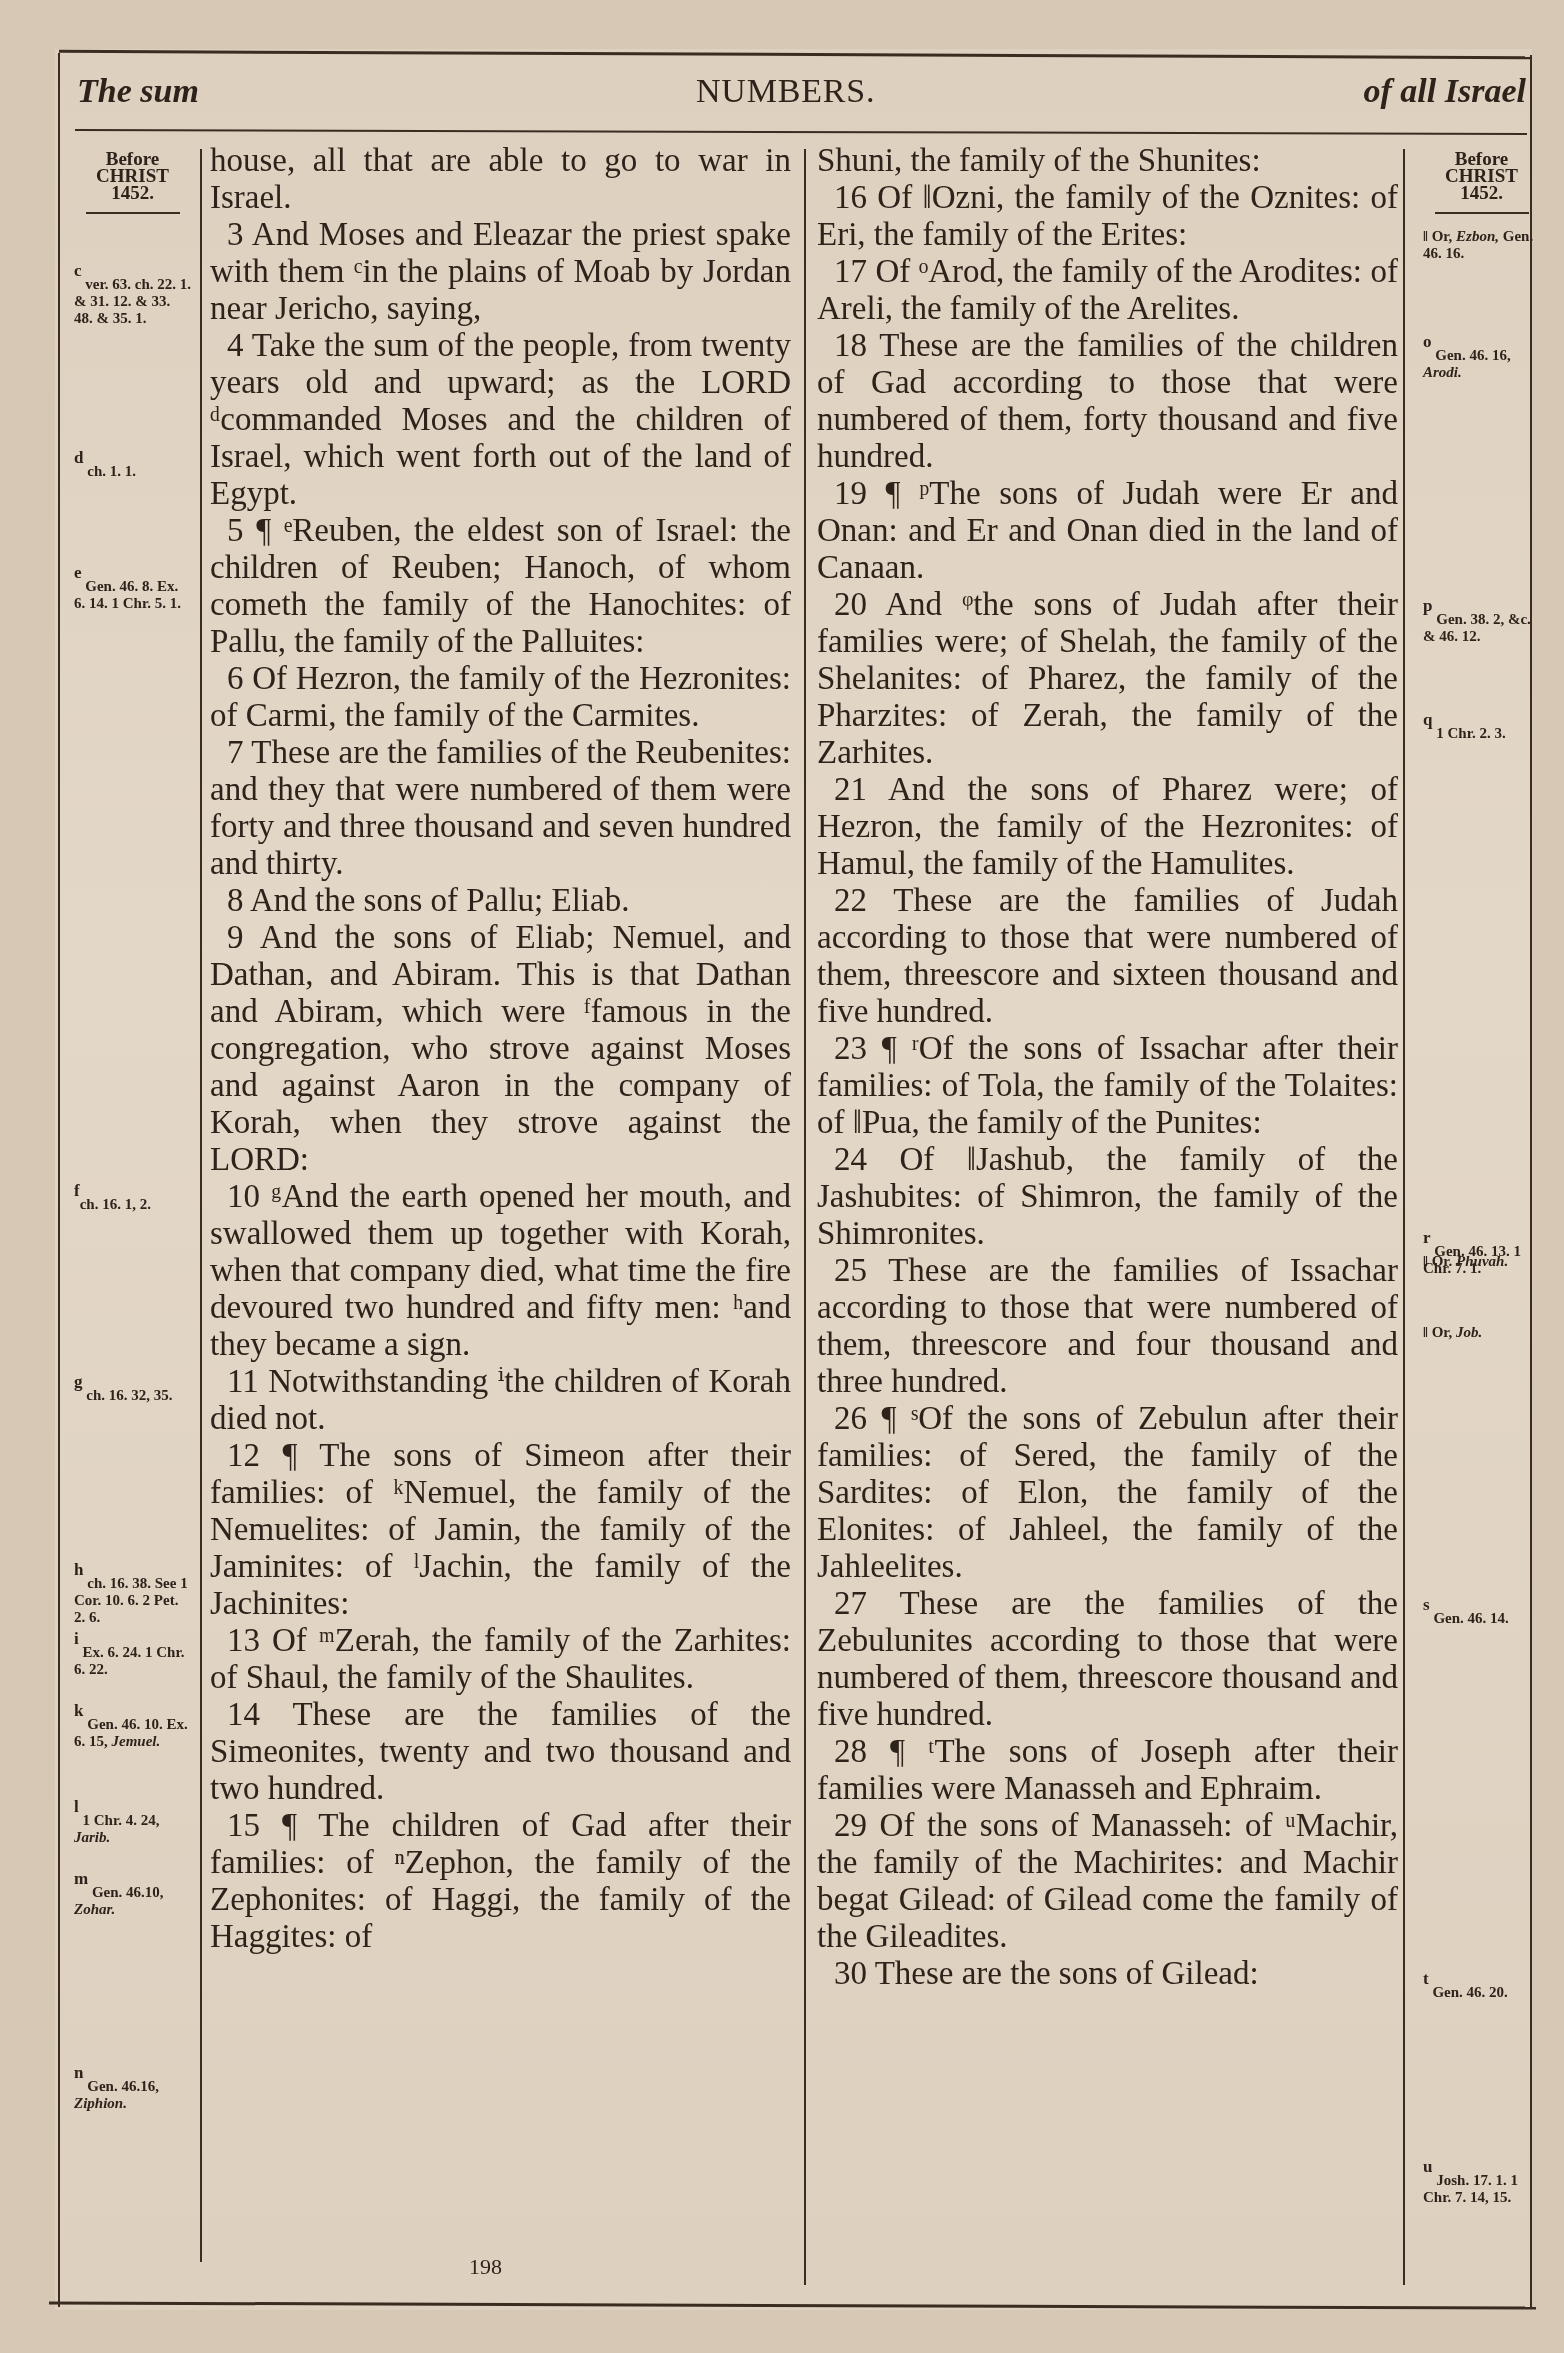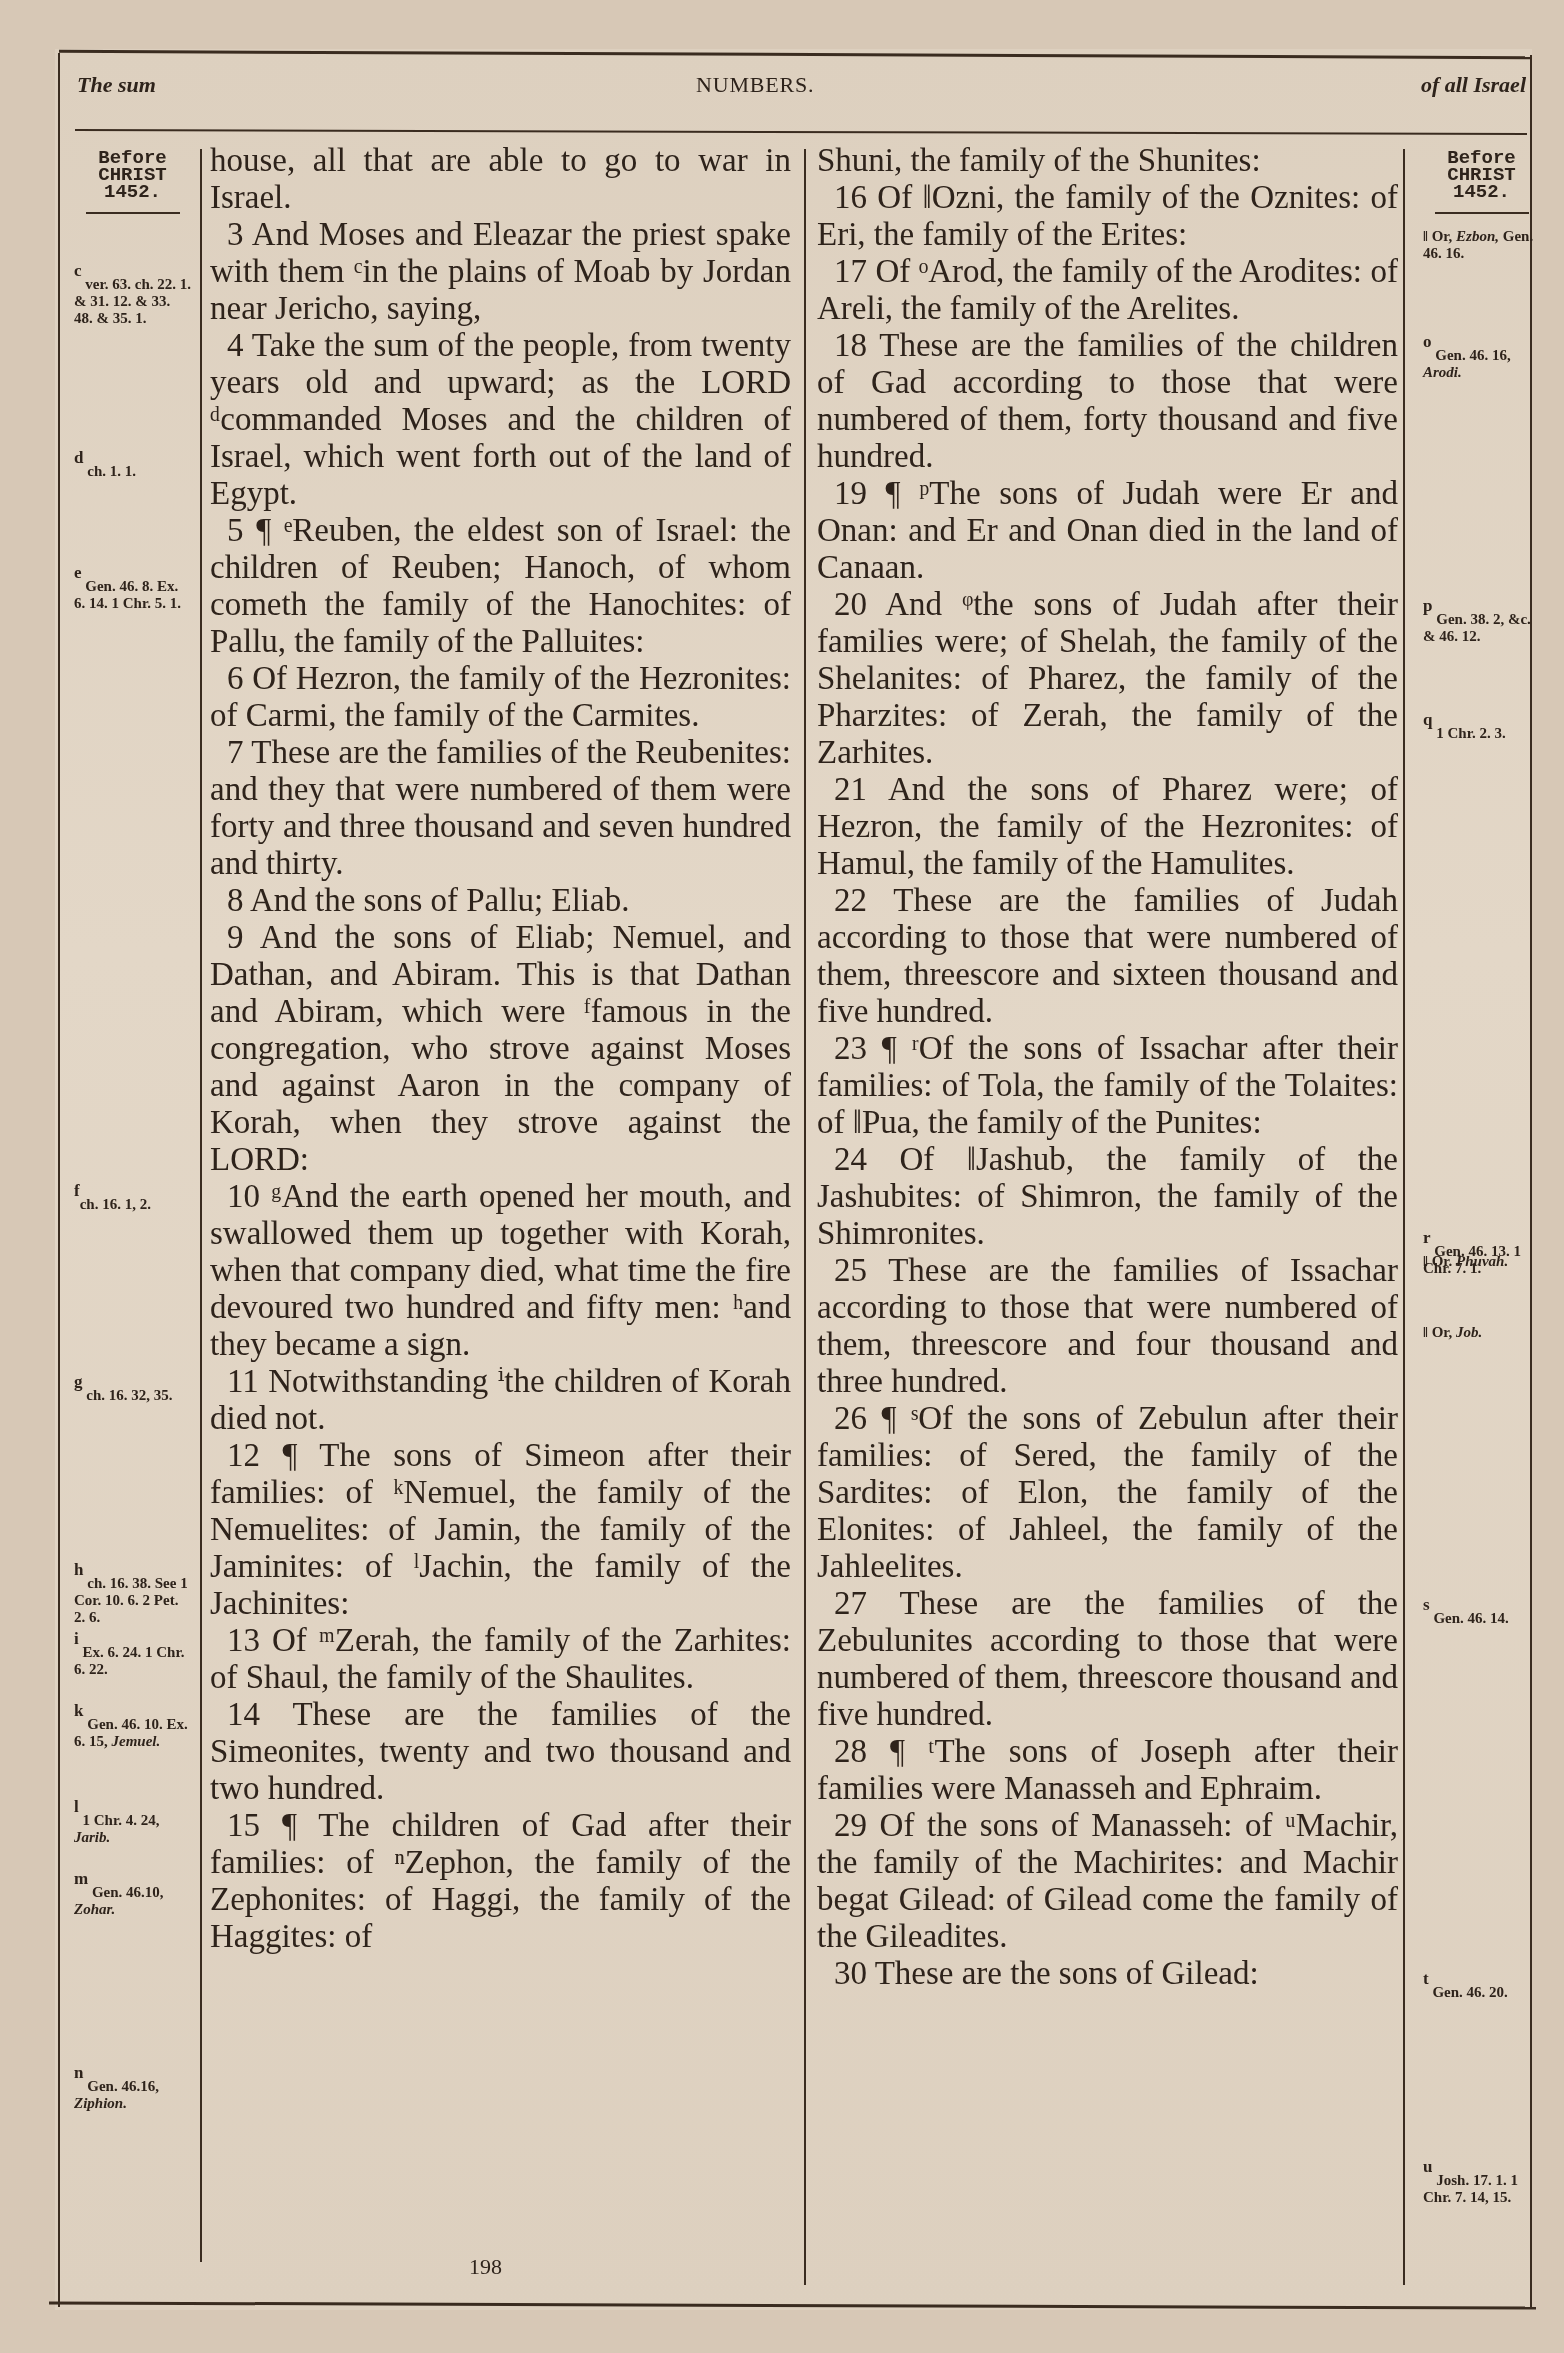--- a/index.html
+++ b/index.html
@@ -12,29 +12,29 @@
   .page {
     position:absolute; left:55px; top:49px; width:1477px; height:2261px;
     background:linear-gradient(180deg,#ddd0bf 0%,#e3d7c7 40%,#ddd0bf 100%);
   }
   .rule-top { position:absolute; left:59px; top:53px; width:1471px; height:3.1px; background:#3a2c20; transform:rotate(0.25deg); }
   .rule-head { position:absolute; left:75px; top:131px; width:1452px; height:2.3px; background:#3a2c20; transform:rotate(0.15deg); }
   .rule-bottom { position:absolute; left:49px; top:2304px; width:1487px; height:3.1px; background:#3a2c20; transform:rotate(0.2deg); }
   .vline { position:absolute; width:2.3px; background:#3a2c20; }
   .thin { width:1.6px; }
 
-  .head { position:absolute; top:72px; font-size:22px; }
+  .head { position:absolute; top:72px; font-size:34px; }
   .head-left { left:77px; font-style:italic; font-weight:bold; }
   .head-center { left:696px; letter-spacing:0.8px; }
   .head-right { right:38px; font-style:italic; font-weight:bold; }
 
   .margin { position:absolute; width:117px; font-size:15px; line-height:17px; font-weight:bold; }
   .margin-left { left:74px; }
   .margin-right { left:1423px; }
-  .bc { text-align:center; font-size:19px; line-height:17px;font-family:Liberation Mono, monospace; }
+  .bc { text-align:center; font-size:19px; line-height:17px; }
   .bc-rule { width:94px; height:1.6px; background:#3a2c20; margin:11px auto 0; }
   .mnote { position:absolute; left:0; width:117px; }
   .mnote i { font-weight:bold; }
 
   .col { position:absolute; top:142px; width:581px; font-size:33px; line-height:37px; text-align:justify; }
   .col-left { left:210px; }
   .col-right { left:811px;margin-left:6px; }
   .col p { margin:0; text-indent:0; }
   .col p.v { text-indent:17px; }
   sup { font-size:17px; vertical-align:12.5px; line-height:0; }

